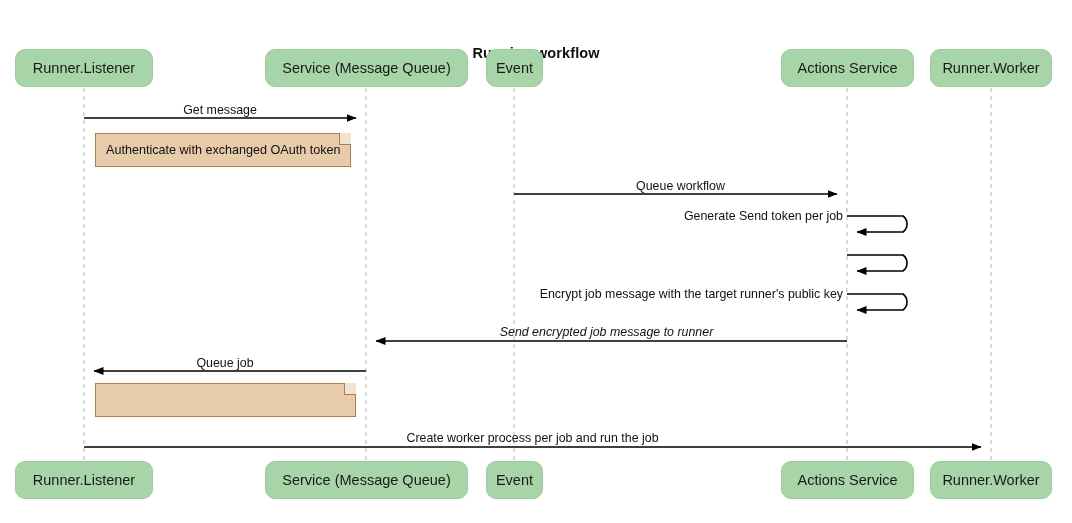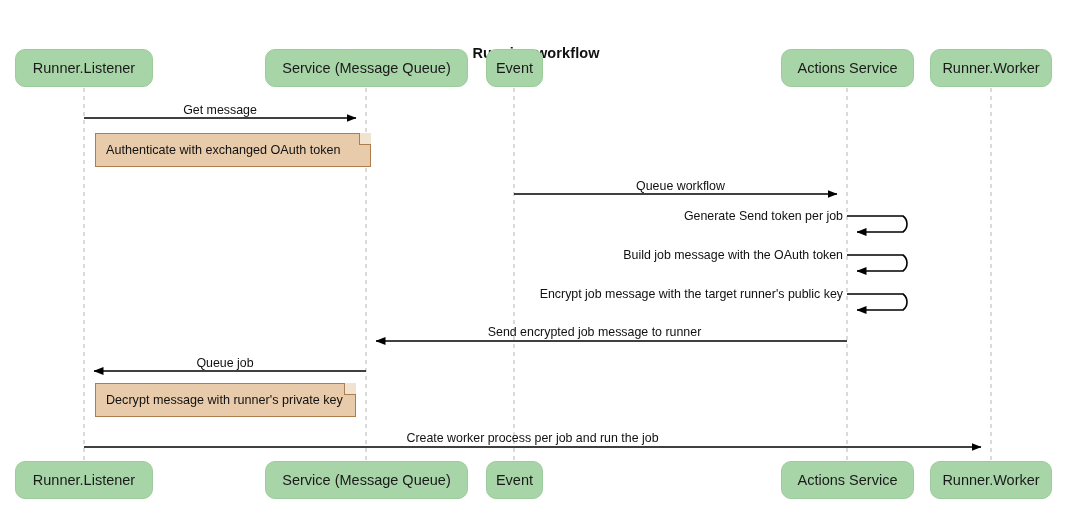--- a/index.html
+++ b/index.html
@@ -152,33 +152,31 @@
   <div class="participant" style="left:930px; top:461px; width:122px;">
     <span>Runner.Worker</span>
   </div>
 
   <div class="msg-label" style="left:514px; top:179px; width:333px;">Queue workflow</div>
 
   <div class="msg-label" style="left:84px; top:103px; width:272px;">Get message</div>
 
   <div class="msg-label" style="left:543px; top:209px; width:300px; text-align:right;">Generate Send token per job</div>
 
-  <div class="msg-label" style="left:543px; top:248px; width:300px; text-align:right;">Build job message with the OAuth token</div>
 
   <div class="msg-label" style="left:443px; top:287px; width:400px; text-align:right;">Encrypt job message with the target runner's public key</div>
 
-  <div class="msg-label" style="left:354px; top:325px; width:481px;">Send encrypted job message to runner</div>
+  <div class="msg-label" style="left:366px; top:325px; width:481px;font-style:italic;">Send encrypted job message to runner</div>
 
   <div class="msg-label" style="left:84px; top:356px; width:282px;">Queue job</div>
 
   <div class="msg-label" style="left:84px; top:431px; width:897px;">Create worker process per job and run the job</div>
 
-  <div class="note" style="left:95px; top:133px; width:276px;">
+  <div class="note" style="left:95px; top:133px; width:256px;">
     <span>Authenticate with exchanged OAuth token</span>
     <span class="fold"></span>
   </div>
 
   <div class="note" style="left:95px; top:383px; width:261px;">
-    <span>Decrypt message with runner's private key</span>
     <span class="fold"></span>
   </div>
 
 </div>
 
 </body></html>

